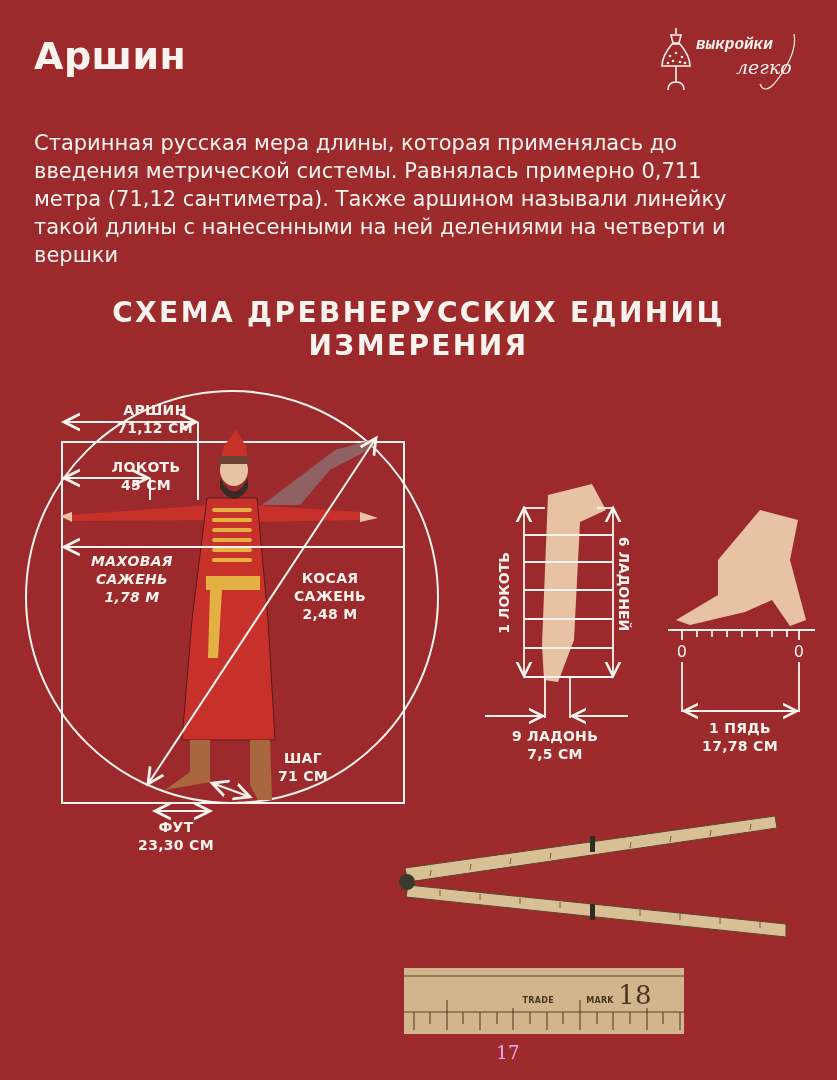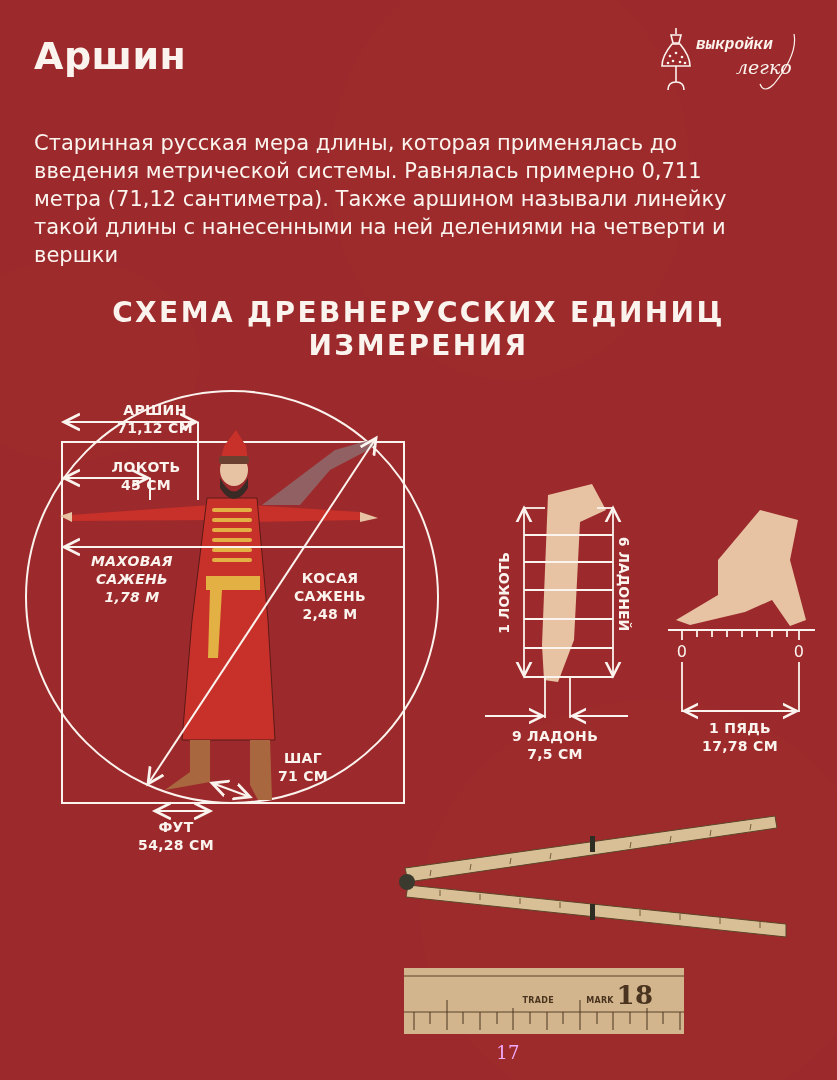--- a/index.html
+++ b/index.html
@@ -211,33 +211,33 @@
   <div>КОСАЯ</div>
   <div>САЖЕНЬ</div>
   <div>2,48 М</div>
 </div>
 <div class="lbl" style="left:268px;top:741px;width:70px;margin-top:8px;">
   <div>ШАГ</div>
   <div>71 СМ</div>
 </div>
 <div class="lbl" style="left:126px;top:818px;width:100px;">
   <div>ФУТ</div>
-  <div>54,28 СМ</div>
+  <div>23,30 СМ</div>
 </div>
 
 <div class="vert" style="left:463px;top:585px;transform:rotate(-90deg);">1 ЛОКОТЬ</div>
 <div class="vert" style="left:577px;top:576px;transform:rotate(90deg);">6 ЛАДОНЕЙ</div>
 <div class="lbl" style="left:500px;top:727px;width:110px;">
   <div>9 ЛАДОНЬ</div>
   <div>7,5 СМ</div>
 </div>
 
 <div class="lbl" style="left:672px;top:643px;width:20px;font-weight:normal;font-size:16px;">0</div>
 <div class="lbl" style="left:789px;top:643px;width:20px;font-weight:normal;font-size:16px;">0</div>
 <div class="lbl" style="left:690px;top:719px;width:100px;">
   <div>1 ПЯДЬ</div>
   <div>17,78 СМ</div>
 </div>
 
 <div class="lbl" style="left:488px;top:1038px;width:40px;font-size:18px;line-height:30px;color:#f0abfc;font-weight:normal;font-family:'DejaVu Serif',serif;">17</div>
-<div class="lbl" style="left:615px;top:980px;width:40px;font-size:26px;line-height:30px;color:#4a3420;font-weight:bold;font-family:'DejaVu Serif',serif;">18</div>
+<div class="lbl" style="left:615px;top:980px;width:40px;font-size:26px;line-height:30px;color:#4a3420;font-weight:normal;font-family:'DejaVu Serif',serif;">18</div>
 <div class="lbl" style="left:514px;top:992px;width:40px;font-size:8px;color:#4a3420;text-align:right;">TRADE</div>
 <div class="lbl" style="left:580px;top:992px;width:40px;font-size:8px;color:#4a3420;">MARK</div>
 
 </body></html>

